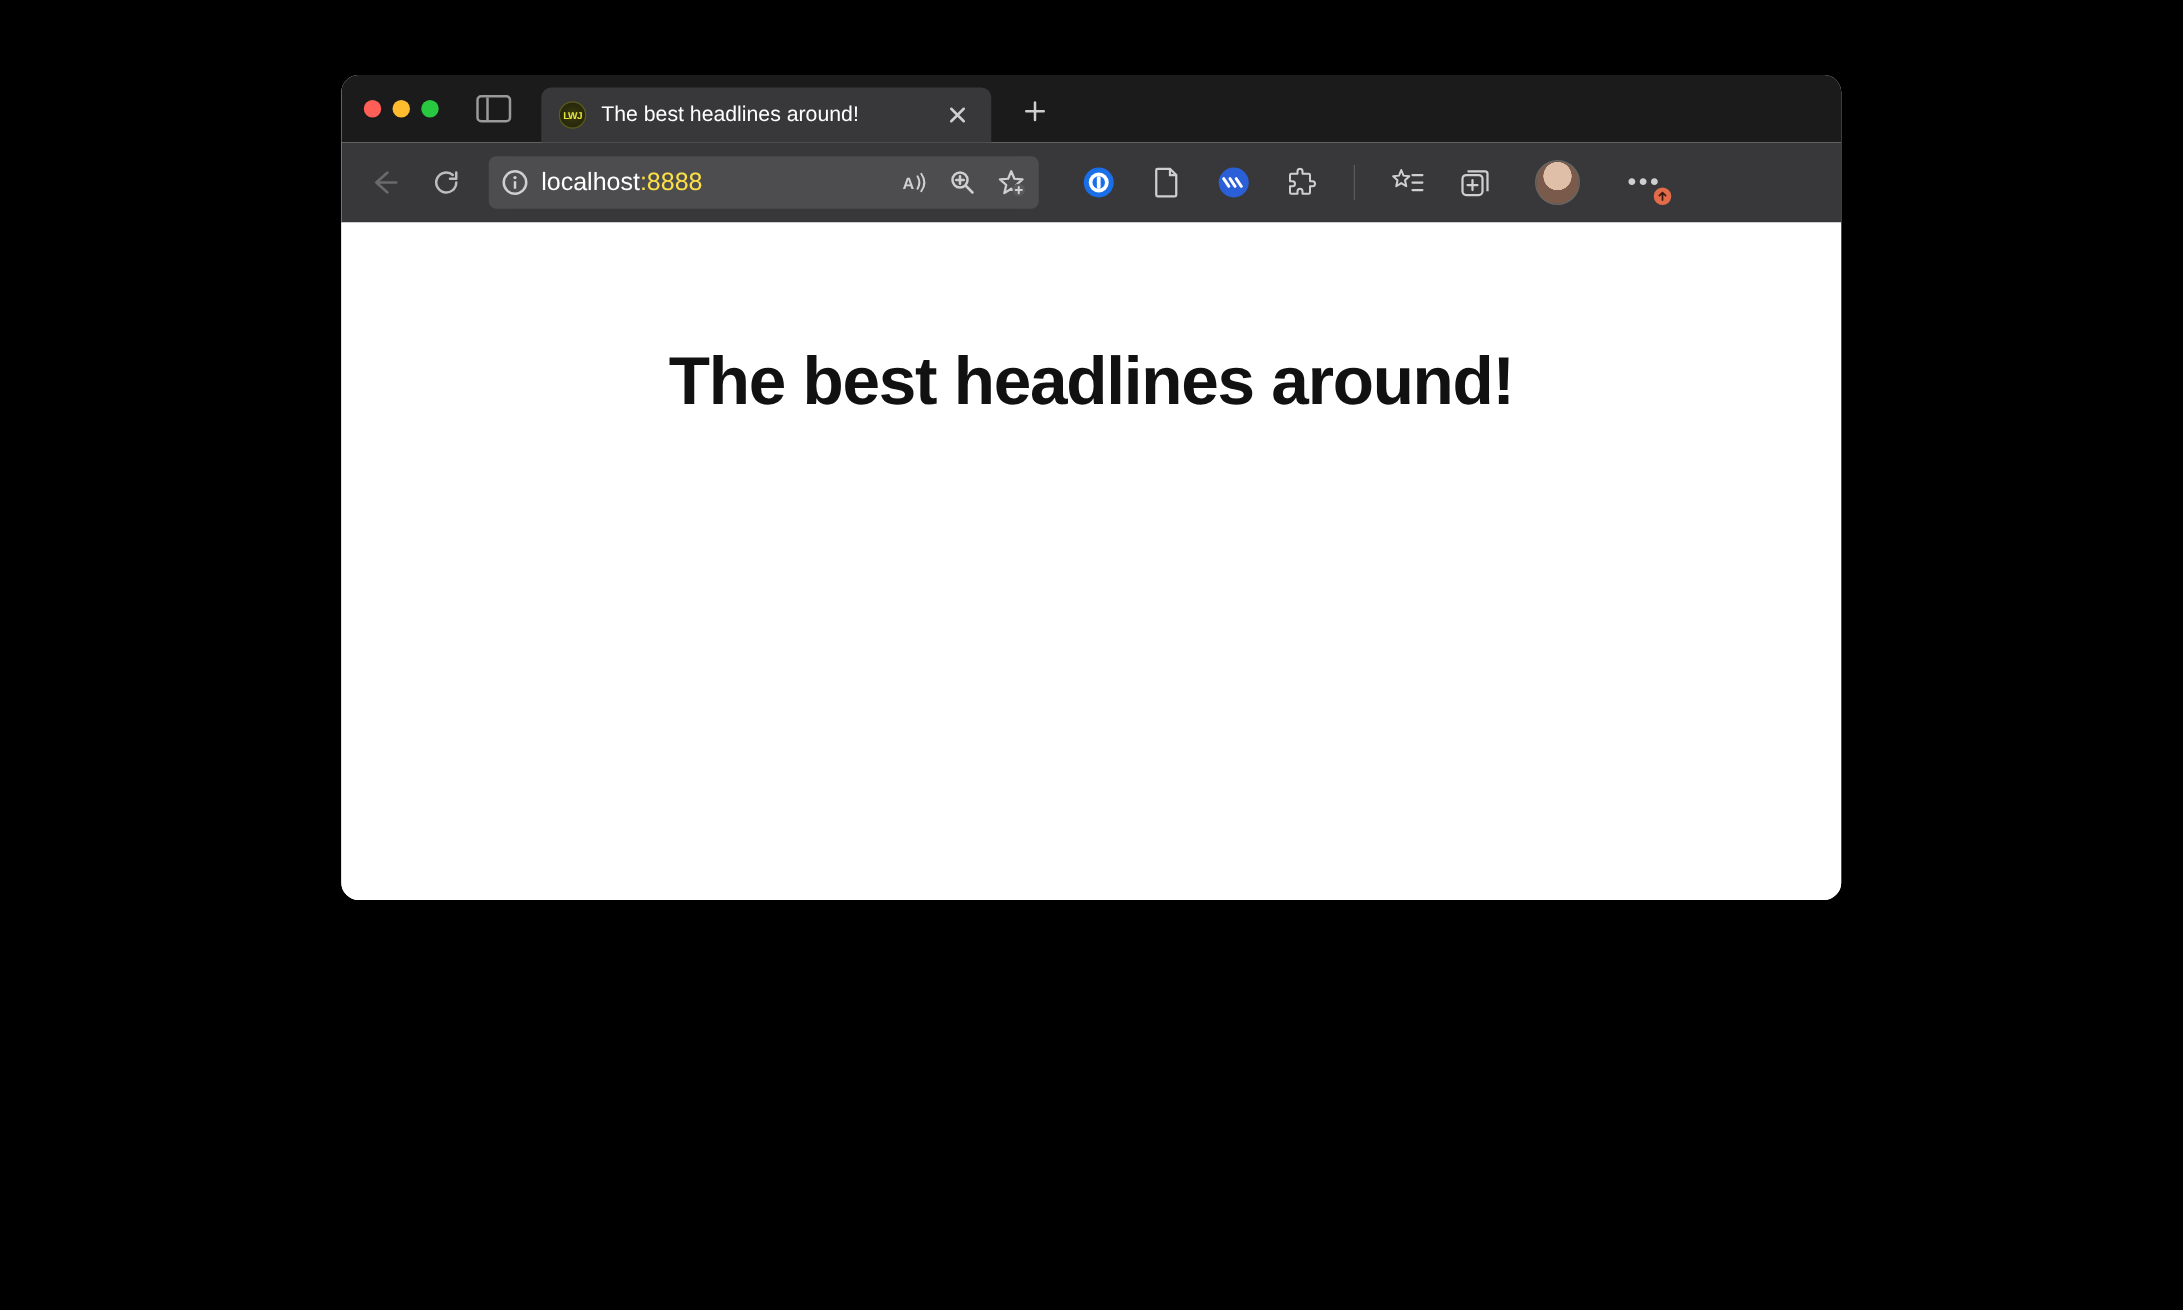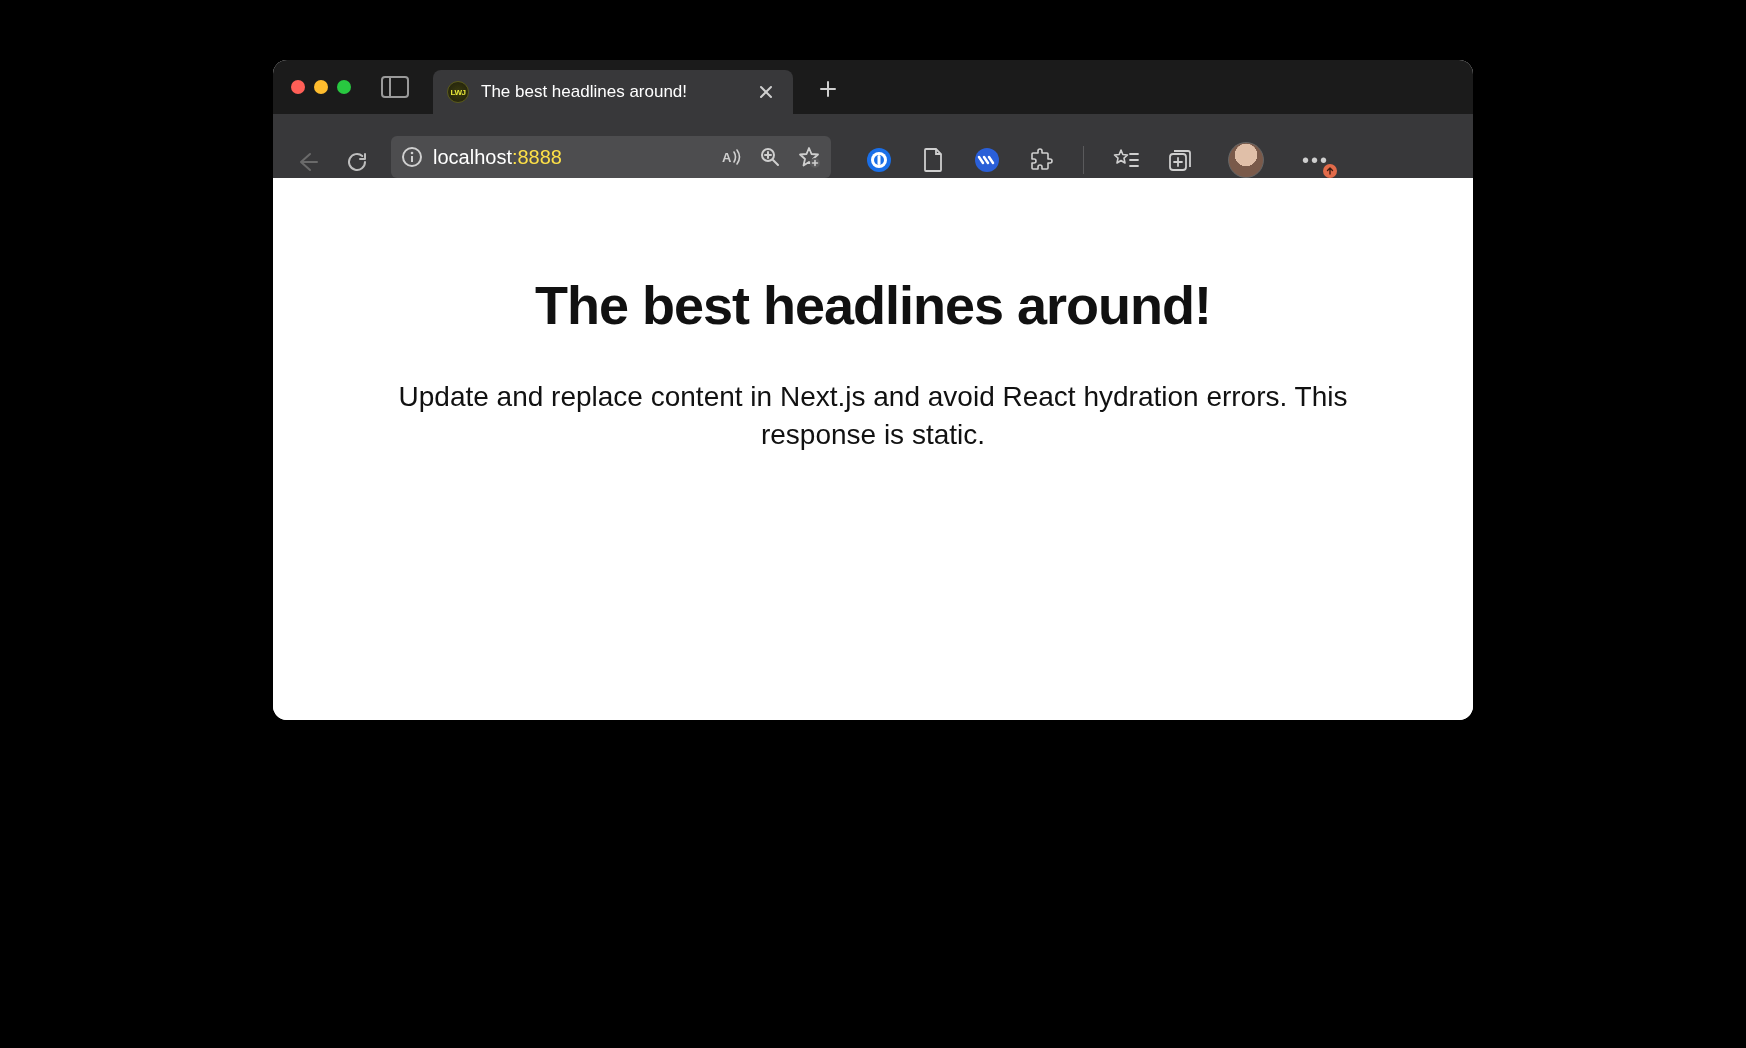--- a/index.html
+++ b/index.html
@@ -62,21 +62,21 @@
       color: #e6e63a; font-size: 8px; font-weight: 800; letter-spacing: -0.5px;
       border: 1px solid #5a5a1a;
     }
     .tab-title { color: #fff; font-size: 17px; font-weight: 400; flex: 1; white-space: nowrap; overflow: hidden; text-overflow: ellipsis; }
     .tab-close { color: #cfcfcf; font-size: 18px; width: 20px; text-align: center; cursor: pointer; }
     .new-tab { color: #cfcfcf; font-size: 24px; font-weight: 300; margin-left: 16px; margin-top: 4px; cursor: pointer; }
     
     .toolbar {
       height: 64px;
       background: #38383a;
-      display: flex; align-items: flex-end;
+      display: flex; align-items: center;
       padding: 0 18px; gap: 18px;
     }
     .nav-btn { width: 32px; height: 32px; display:flex; align-items:center; justify-content:center; color:#bdbdbd; cursor:pointer; }
     .nav-btn.disabled { color: #6a6a6a; }
     .address-bar {
       flex: 0 0 440px;
       height: 42px;
       background: #4d4d4f;
       border-radius: 6px;
       display: flex; align-items: center;
@@ -246,16 +246,15 @@
           <svg width="8" height="8" viewBox="0 0 8 8">
               <path d="M4 7 V1 M1.5 3.5 L4 1 L6.5 3.5" stroke="#3a1a10" stroke-width="1.4" fill="none" stroke-linecap="round" stroke-linejoin="round"></path>
             </svg>
         </span>
       </div>
     </div>
   </div>
 
   <div class="page">
     <h1>The best headlines around!</h1>
-    <p>Update and replace content in Next.js and avoid React hydration errors. This response is static.</p>
   </div>
 
 </div>
 
 </body></html>

